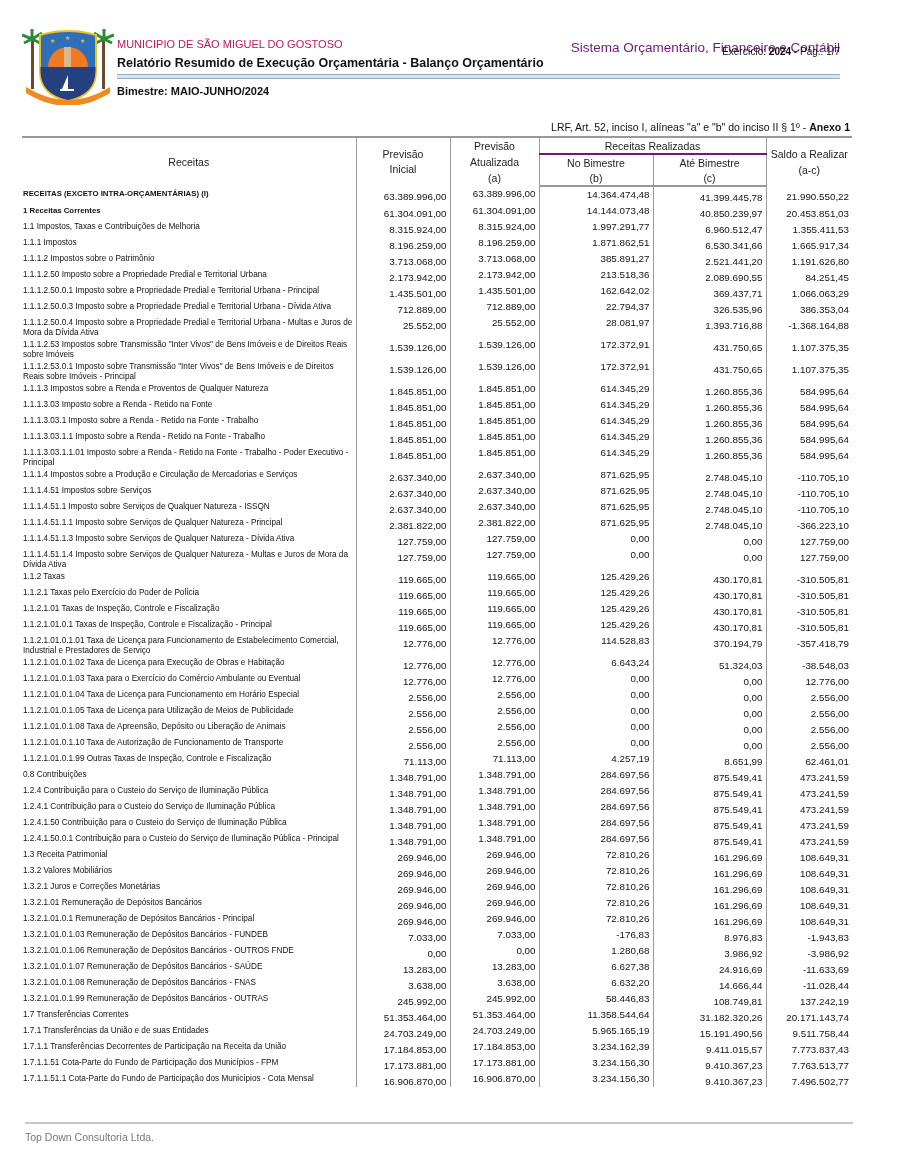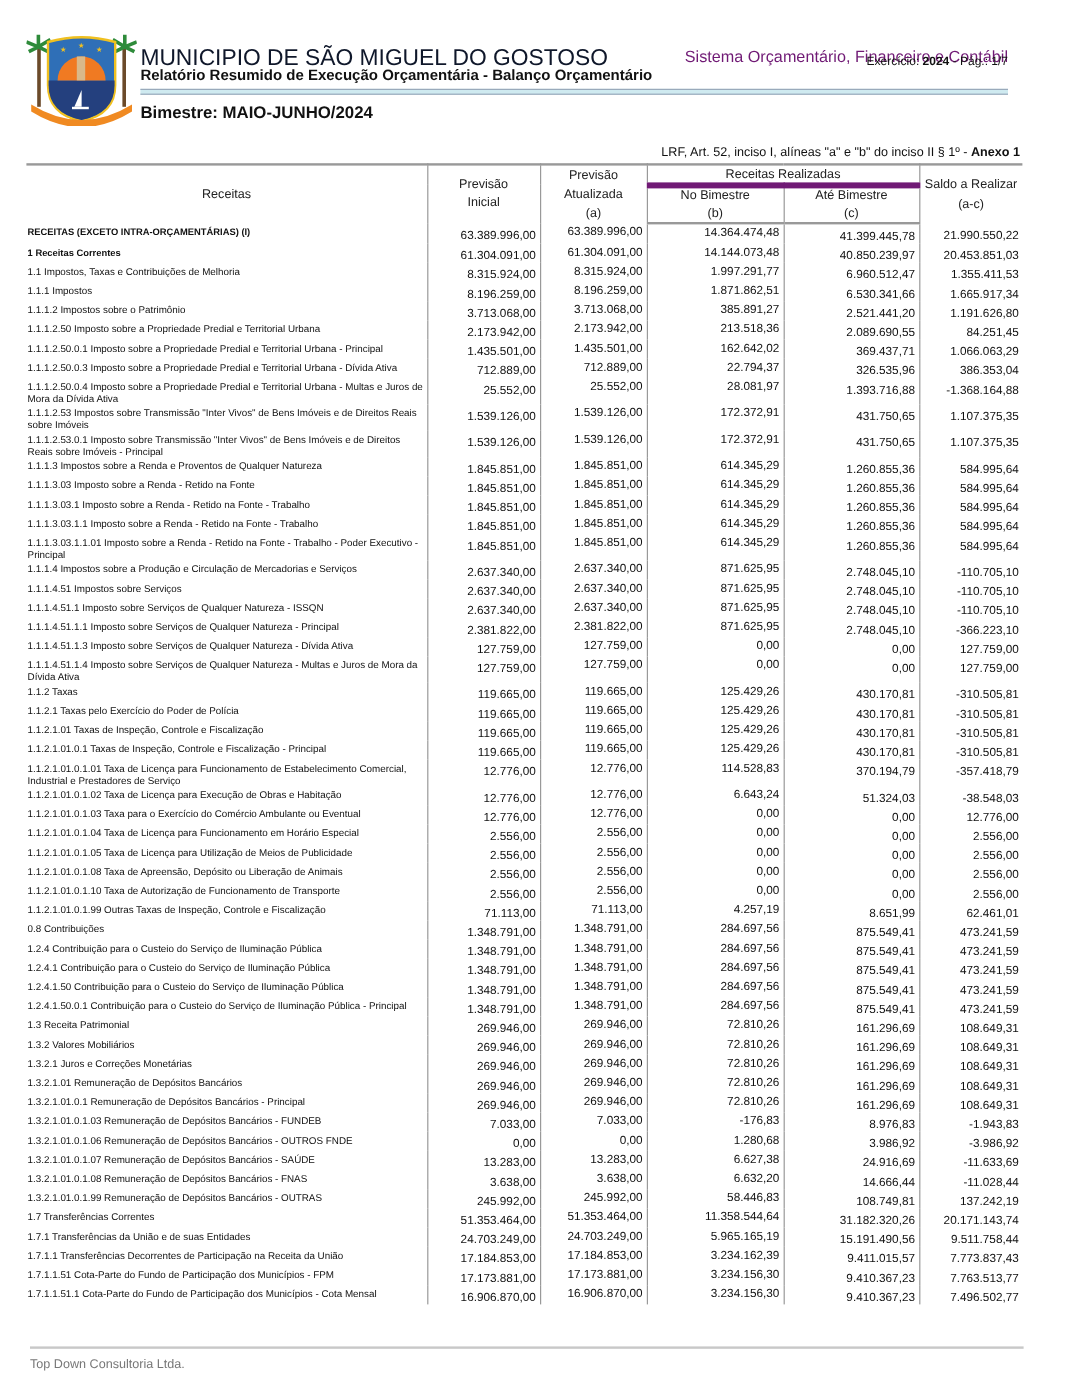--- a/index.html
+++ b/index.html
@@ -1,25 +1,25 @@
 <!DOCTYPE html>
 <html><head>
 <meta charset="utf-8">
 <style>
   html, body { margin: 0; padding: 0; background: #ffffff; }
   body { width: 900px; height: 1165px; position: relative; font-family: "Liberation Sans", sans-serif; color: #111; overflow: hidden; }
 
   .logo { position: absolute; left: 22px; top: 27px; width: 92px; height: 78px; }
-  .hdr-muni { position: absolute; left: 117px; top: 38px; font-size: 19px; color: #0f172a; }
+  .hdr-muni { position: absolute; left: 117px; top: 38px; font-size: 11px; color: #be185d; }
   .hdr-sys { position: absolute; right: 60px; top: 40px; font-size: 13.5px; color: #701a75; }
   .hdr-title { position: absolute; left: 117px; top: 56px; font-size: 12.5px; font-weight: bold; }
   .hdr-ex { position: absolute; right: 60px; top: 46px; font-size: 10px; }
   .hdr-ex b { font-weight: bold; }
   .hdr-rule { position: absolute; left: 117px; top: 74px; width: 723px; height: 3px; background: #cfeaf0; border-top: 1px solid #9ab; border-bottom: 1px solid #9ab; }
-  .hdr-bim { position: absolute; left: 117px; top: 85px; font-size: 14px; font-weight: bold; }
+  .hdr-bim { position: absolute; left: 117px; top: 85px; font-size: 11px; font-weight: bold; }
 
   .lrf { position: absolute; right: 50px; top: 121px; font-size: 10.5px; }
   .lrf b { font-weight: bold; }
 
   table.rrel { position: absolute; left: 22px; top: 136px; width: 830px; border-collapse: collapse; table-layout: fixed; }
   table.rrel th { font-weight: normal; font-size: 10.5px; color: #222; text-align: center; padding: 0; }
   .thead-top { border-top: 2px solid #999; }
   .thead-bottom th { border-bottom: 2px solid #999; }
   .vline { border-right: 1px solid #999; }
   table.rrel td { font-size: 8.2px; color: #111; padding: 0 3px; vertical-align: top; line-height: 9.5px; }
@@ -92,21 +92,21 @@
       <th rowspan="3" class="vline">Receitas</th>
       <th rowspan="3" class="vline">
         <div style="line-height:15px">Previsão</div>
         <div style="line-height:15px">Inicial</div>
       </th>
       <th rowspan="3" class="vline">
         <div style="line-height:16px">Previsão</div>
         <div style="line-height:16px">Atualizada</div>
         <div style="line-height:16px">(a)</div>
       </th>
-      <th colspan="2" class="vline" style="border-bottom:5px solid #701a75">Receitas Realizadas</th>
+      <th colspan="2" class="vline" style="border-bottom:2px solid #701a75">Receitas Realizadas</th>
       <th rowspan="3">
         <div style="line-height:16px">Saldo a Realizar</div>
         <div style="line-height:16px">(a-c)</div>
       </th>
     </tr>
     <tr style="height:16px">
       <th class="vline">No Bimestre</th>
       <th class="vline">Até Bimestre</th>
     </tr>
     <tr class="thead-bottom" style="height:16px">

